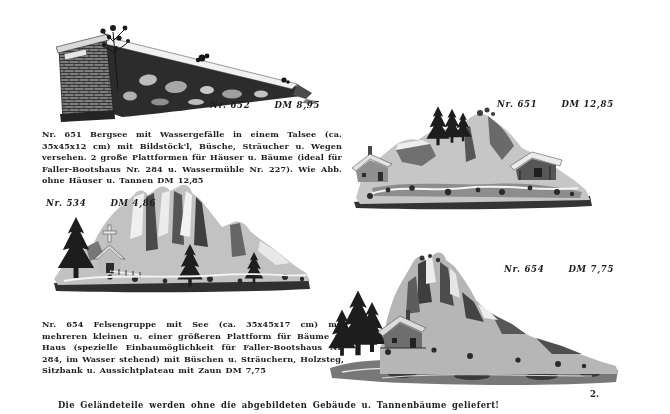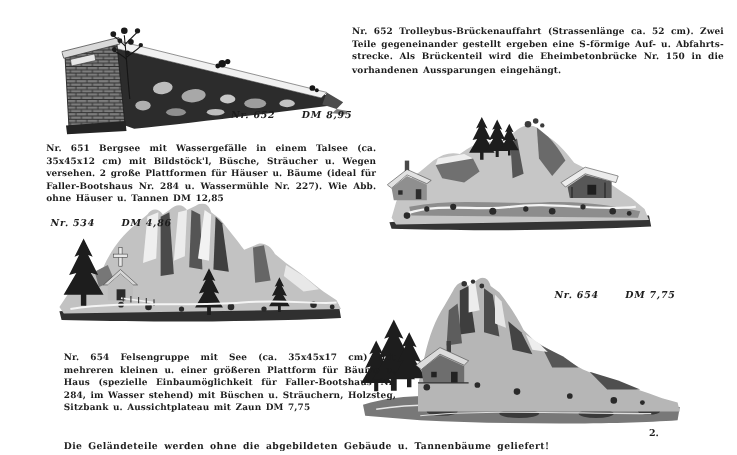--- a/index.html
+++ b/index.html
@@ -212,27 +212,29 @@
         <circle cx="148" cy="104" r="3"></circle>
       <circle cx="196" cy="108" r="2.6"></circle>
         <circle cx="236" cy="112" r="3"></circle>
         <circle cx="262" cy="114" r="2.2"></circle>
     </g>
   </svg>
 
   <div class="caption" style="left:210px;top:100px">
     <span>Nr. 652</span><span class="gap"></span><span>DM 8,95</span>
   </div>
+  <div class="caption" style="left:497px;top:99px">
+    <span>Nr. 651</span><span class="gap"></span><span>DM 12,85</span>
+  </div>
   <div class="caption" style="left:46px;top:198px">
     <span>Nr. 534</span><span class="gap"></span><span>DM 4,86</span>
   </div>
   <div class="caption" style="left:504px;top:264px">
     <span>Nr. 654</span><span class="gap"></span><span>DM 7,75</span>
   </div>
 
-  <p class="desc" style="left:320px;top:23px;width:338px">Nr. 652 Trolleybus-Brückenauffahrt (Strassenlänge ca. 52 cm). Zwei Teile gegeneinander gestellt ergeben eine S-förmige Auf- u. Abfahrts-strecke. Als Brückenteil wird die Eheimbetonbrücke Nr. 150 in die vorhandenen Aussparungen eingehängt.</p>
   <p class="desc" style="left:42px;top:129px;width:300px">Nr. 651 Bergsee mit Wassergefälle in einem Talsee (ca. 35x45x12 cm) mit Bildstöck'l, Büsche, Sträucher u. Wegen versehen. 2 große Plattformen für Häuser u. Bäume (ideal für Faller-Bootshaus Nr. 284 u. Wassermühle Nr. 227). Wie Abb. ohne Häuser u. Tannen DM 12,85</p>
-  <p class="desc" style="left:58px;top:319px;width:302px">Nr. 654 Felsengruppe mit See (ca. 35x45x17 cm) mit mehreren kleinen u. einer größeren Plattform für Bäume u. Haus (spezielle Einbaumöglichkeit für Faller-Bootshaus Nr. 284, im Wasser stehend) mit Büschen u. Sträuchern, Holzsteg, Sitzbank u. Aussichtplateau mit Zaun DM 7,75</p>
+  <p class="desc" style="left:42px;top:319px;width:302px">Nr. 654 Felsengruppe mit See (ca. 35x45x17 cm) mit mehreren kleinen u. einer größeren Plattform für Bäume u. Haus (spezielle Einbaumöglichkeit für Faller-Bootshaus Nr. 284, im Wasser stehend) mit Büschen u. Sträuchern, Holzsteg, Sitzbank u. Aussichtplateau mit Zaun DM 7,75</p>
 
   <p class="footnote">Die Geländeteile werden ohne die abgebildeten Gebäude u. Tannenbäume geliefert!</p>
   <div class="pagenum">2.</div>
 
 </div>
 
 </body></html>

